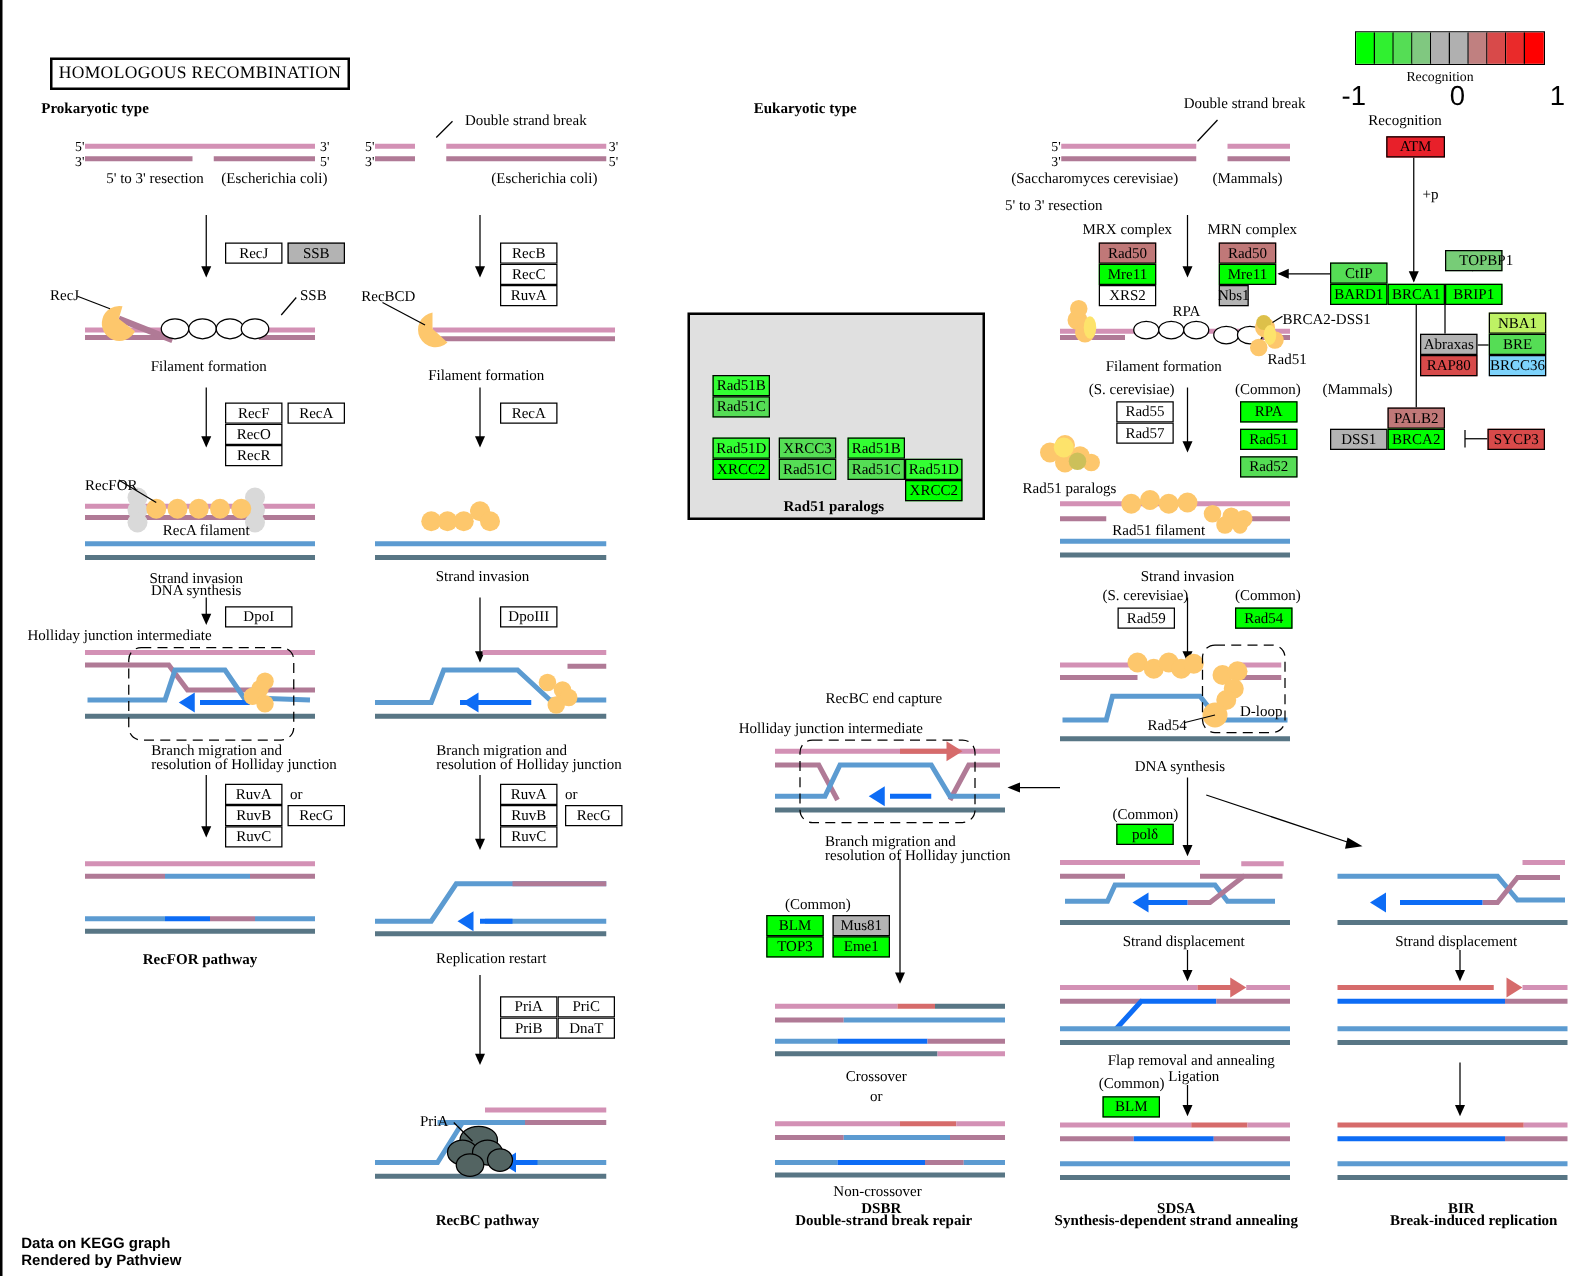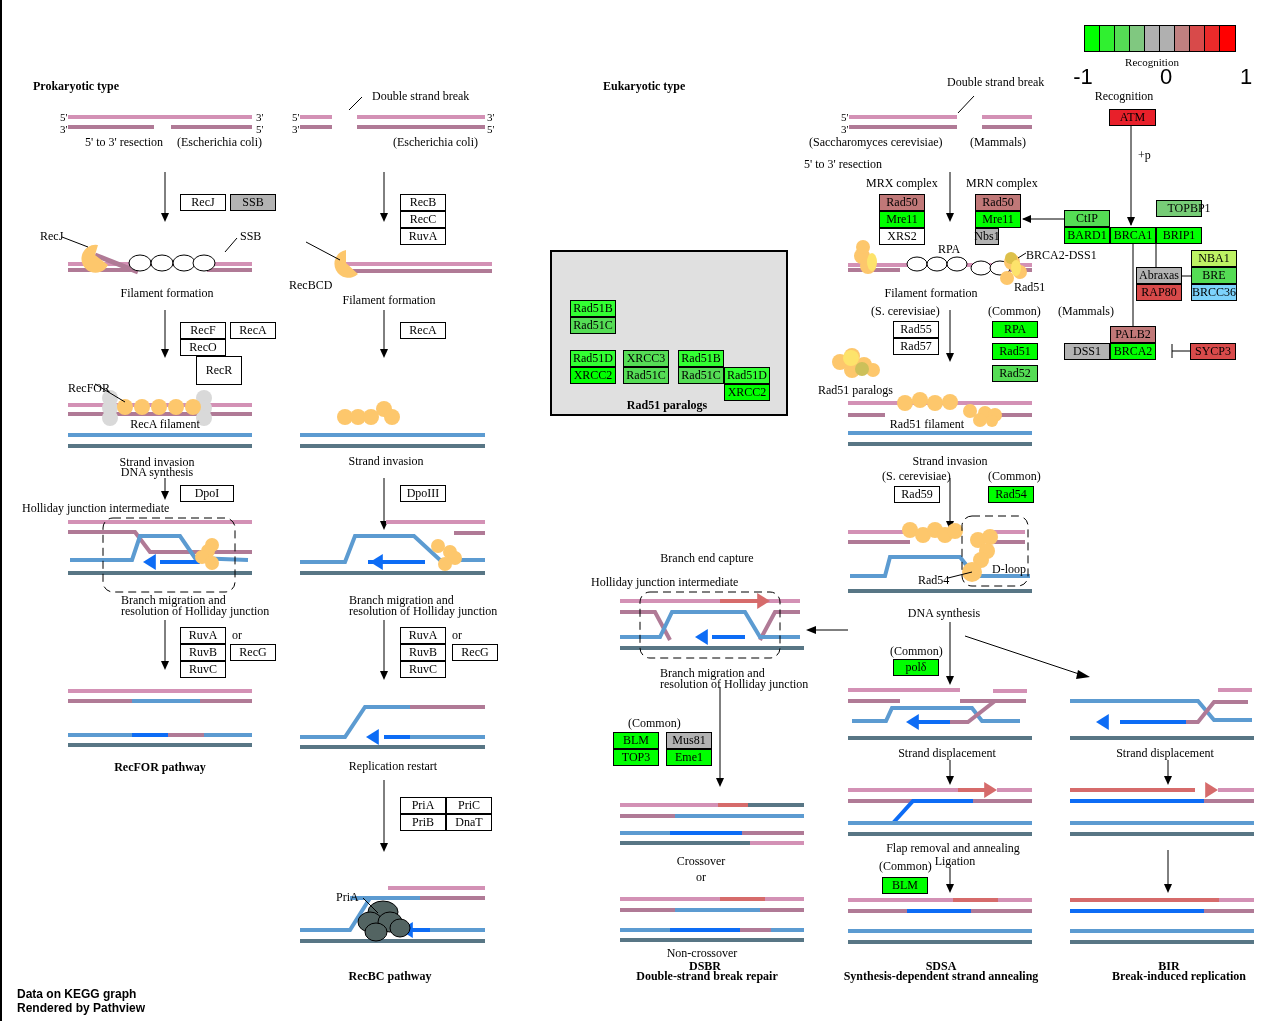--- a/index.html
+++ b/index.html
@@ -324,20 +324,21 @@
       <line x1="1168" y1="850" x2="1168" y2="885" stroke="#000" stroke-width="1"></line>
       <polygon points="1164,884 1172,884 1168,893" fill="#000"></polygon>
       <line x1="1070" y1="900" x2="1219" y2="900" stroke="#d66b6b" stroke-width="4"></line>
       <line x1="1219" y1="900" x2="1254" y2="900" stroke="#d391b5" stroke-width="4"></line>
       <line x1="1070" y1="911" x2="1204" y2="911" stroke="#0d6cf5" stroke-width="4"></line>
       <line x1="1204" y1="911" x2="1254" y2="911" stroke="#b07a96" stroke-width="4"></line>
       <line x1="1070" y1="931" x2="1254" y2="931" stroke="#5c9bd1" stroke-width="4"></line>
       <line x1="1070" y1="942" x2="1254" y2="942" stroke="#587685" stroke-width="4"></line>
     </svg>
 
+  <div class="title-box">HOMOLOGOUS  RECOMBINATION</div>
   <div class="paralog-box"></div>
 
   <div class="legend-bar" id="legendbar">
       <div style="background: rgb(0, 255, 0);"></div>
       <div style="background: rgb(48, 240, 48);"></div>
       <div style="background: rgb(85, 221, 85);"></div>
       <div style="background: rgb(128, 200, 128);"></div>
       <div style="background: rgb(176, 176, 176);"></div>
       <div style="background: rgb(176, 176, 176);"></div>
       <div style="background: rgb(192, 128, 128);"></div>
@@ -352,21 +353,21 @@
 
   <div id="labels">
       <div class="t b" style="left: 33px; top: 80px;">Prokaryotic type</div>
       <div class="t b" style="left: 603px; top: 80px;">Eukaryotic type</div>
       <div class="t" style="left: 85px; top: 136px;">5' to 3' resection</div>
       <div class="t" style="left: 177px; top: 136px;">(Escherichia coli)</div>
       <div class="t" style="left: 372px; top: 90px;">Double strand break</div>
       <div class="t" style="left: 393px; top: 136px;">(Escherichia coli)</div>
       <div class="t" style="left: 40px; top: 230px;">RecJ</div>
       <div class="t" style="left: 240px; top: 230px;">SSB</div>
-      <div class="t" style="left: 289px; top: 231px; margin-top: 48px;">RecBCD</div>
+      <div class="t" style="left: 289px; top: 231px;">RecBCD</div>
       <div class="t c" style="left: 167px; top: 287px;">Filament formation</div>
       <div class="t c" style="left: 389px; top: 294px;">Filament formation</div>
       <div class="t" style="left: 68px; top: 382px;">RecFOR</div>
       <div class="t c" style="left: 165px; top: 418px;">RecA filament</div>
       <div class="t c" style="left: 157px; top: 456px;">Strand invasion</div>
       <div class="t c" style="left: 157px; top: 466px;">DNA synthesis</div>
       <div class="t c" style="left: 386px; top: 455px;">Strand invasion</div>
       <div class="t" style="left: 22px; top: 502px;">Holliday junction intermediate</div>
       <div class="t" style="left: 121px; top: 594px;">Branch migration and</div>
       <div class="t" style="left: 121px; top: 605px;">resolution of Holliday junction</div>
@@ -396,21 +397,21 @@
       <div class="t" style="left: 1058px; top: 305px;">(Mammals)</div>
       <div class="t" style="left: 818px; top: 384px;">Rad51 paralogs</div>
       <div class="t c" style="left: 927px; top: 418px;">Rad51 filament</div>
       <div class="t c" style="left: 950px; top: 455px;">Strand invasion</div>
       <div class="t" style="left: 882px; top: 470px;">(S. cerevisiae)</div>
       <div class="t" style="left: 988px; top: 470px;">(Common)</div>
       <div class="t" style="left: 918px; top: 574px;">Rad54</div>
       <div class="t" style="left: 992px; top: 563px;">D-loop</div>
       <div class="t c" style="left: 944px; top: 607px;">DNA synthesis</div>
       <div class="t" style="left: 890px; top: 645px;">(Common)</div>
-      <div class="t c" style="left: 707px; top: 552px;">Branch end capture</div>
+      <div class="t c" style="left: 707px; top: 552px;">RecBC end capture</div>
       <div class="t" style="left: 591px; top: 576px;">Holliday junction intermediate</div>
       <div class="t" style="left: 660px; top: 667px;">Branch migration and</div>
       <div class="t" style="left: 660px; top: 678px;">resolution of Holliday junction</div>
       <div class="t" style="left: 628px; top: 717px;">(Common)</div>
       <div class="t c" style="left: 701px; top: 855px;">Crossover</div>
       <div class="t c" style="left: 701px; top: 871px;">or</div>
       <div class="t c" style="left: 702px; top: 947px;">Non-crossover</div>
       <div class="t b c" style="left: 705px; top: 960px;">DSBR</div>
       <div class="t b c" style="left: 707px; top: 970px;">Double-strand break repair</div>
       <div class="t c" style="left: 947px; top: 747px;">Strand displacement</div>
@@ -424,21 +425,21 @@
       <div class="t b c" style="left: 1179px; top: 970px;">Break-induced replication</div>
     </div>
   <div id="genes">
       <div class="gene" style="left: 180px; top: 194px; width: 46px; height: 17px; background: rgb(255, 255, 255);">RecJ</div>
       <div class="gene" style="left: 230px; top: 194px; width: 46px; height: 17px; background: rgb(179, 179, 179);">SSB</div>
       <div class="gene" style="left: 400px; top: 194px; width: 46px; height: 17px; background: rgb(255, 255, 255);">RecB</div>
       <div class="gene" style="left: 400px; top: 211px; width: 46px; height: 17px; background: rgb(255, 255, 255);">RecC</div>
       <div class="gene" style="left: 400px; top: 228px; width: 46px; height: 17px; background: rgb(255, 255, 255);">RuvA</div>
       <div class="gene" style="left: 180px; top: 322px; width: 46px; height: 17px; background: rgb(255, 255, 255);">RecF</div>
       <div class="gene" style="left: 180px; top: 339px; width: 46px; height: 17px; background: rgb(255, 255, 255);">RecO</div>
-      <div class="gene" style="left: 196px; top: 356px; width: 46px; height: 29px; background: rgb(255, 255, 255);">RecR</div>
+      <div class="gene" style="left: 180px; top: 356px; width: 46px; height: 17px; background: rgb(255, 255, 255);">RecR</div>
       <div class="gene" style="left: 230px; top: 322px; width: 46px; height: 17px; background: rgb(255, 255, 255);">RecA</div>
       <div class="gene" style="left: 400px; top: 322px; width: 46px; height: 17px; background: rgb(255, 255, 255);">RecA</div>
       <div class="gene" style="left: 180px; top: 485px; width: 54px; height: 17px; background: rgb(255, 255, 255);">DpoI</div>
       <div class="gene" style="left: 400px; top: 485px; width: 46px; height: 17px; background: rgb(255, 255, 255);">DpoIII</div>
       <div class="gene" style="left: 180px; top: 627px; width: 46px; height: 17px; background: rgb(255, 255, 255);">RuvA</div>
       <div class="gene" style="left: 180px; top: 644px; width: 46px; height: 17px; background: rgb(255, 255, 255);">RuvB</div>
       <div class="gene" style="left: 180px; top: 661px; width: 46px; height: 17px; background: rgb(255, 255, 255);">RuvC</div>
       <div class="gene" style="left: 230px; top: 644px; width: 46px; height: 17px; background: rgb(255, 255, 255);">RecG</div>
       <div class="gene" style="left: 400px; top: 627px; width: 46px; height: 17px; background: rgb(255, 255, 255);">RuvA</div>
       <div class="gene" style="left: 400px; top: 644px; width: 46px; height: 17px; background: rgb(255, 255, 255);">RuvB</div>

